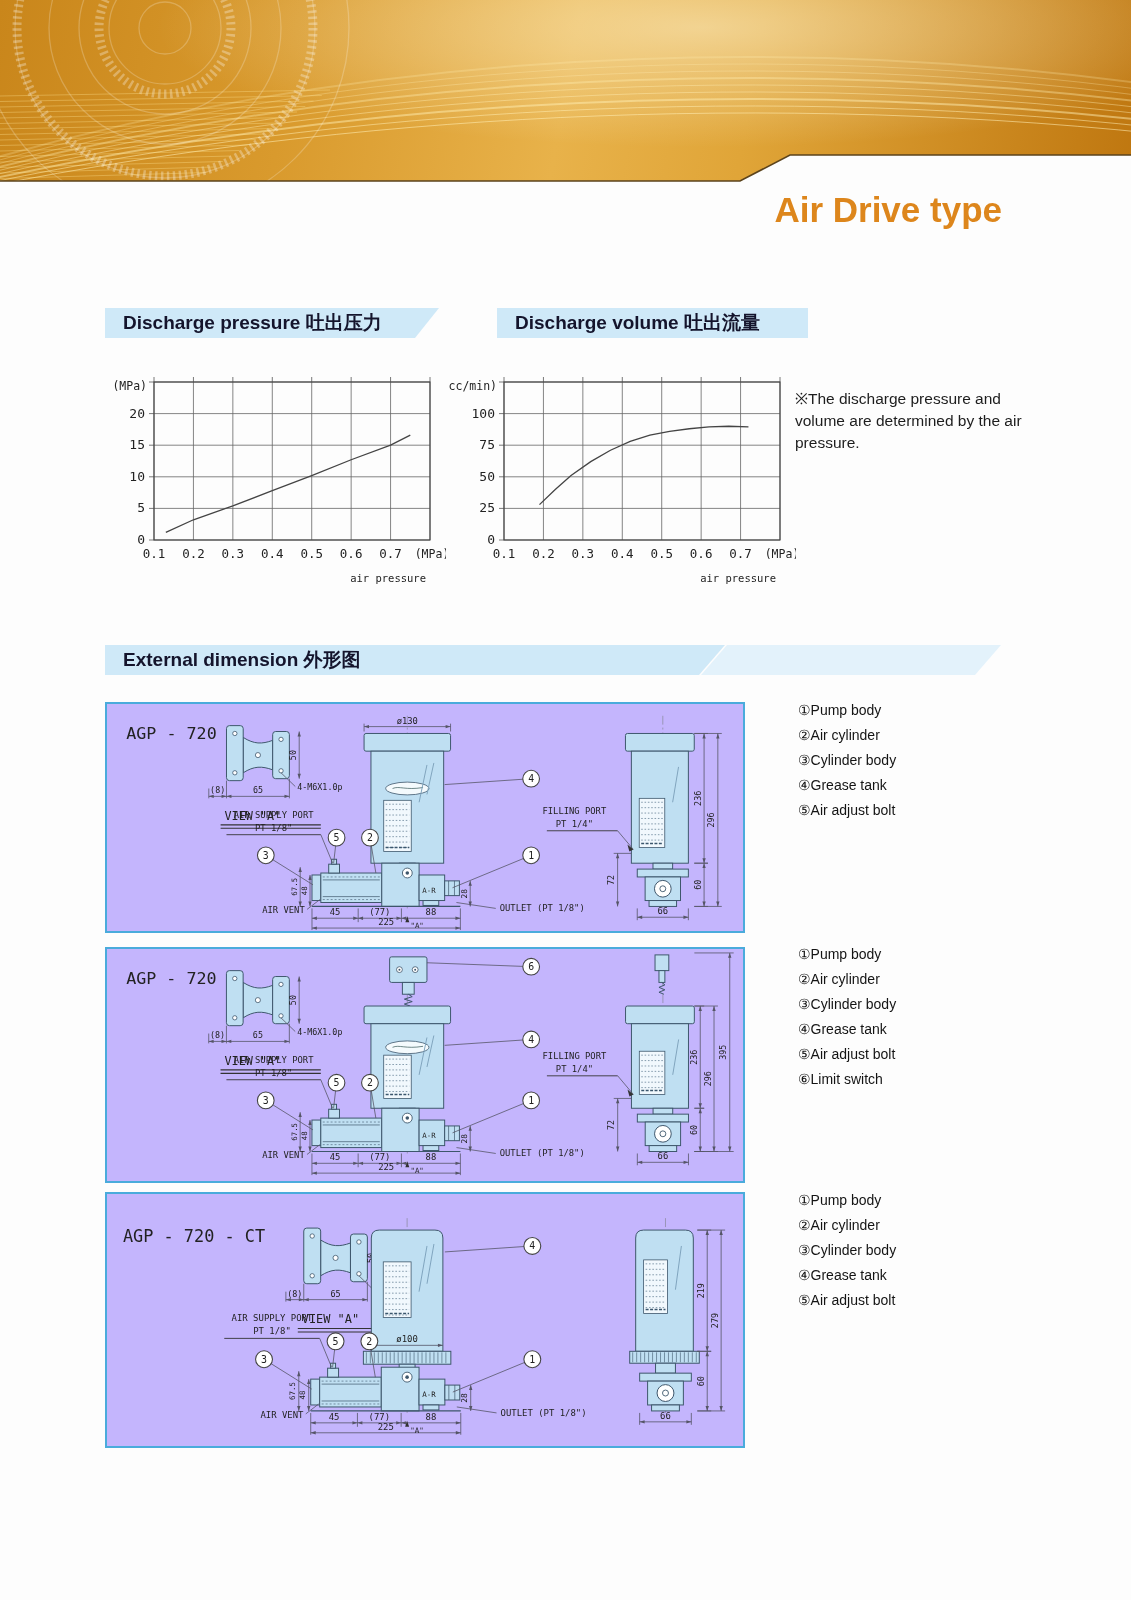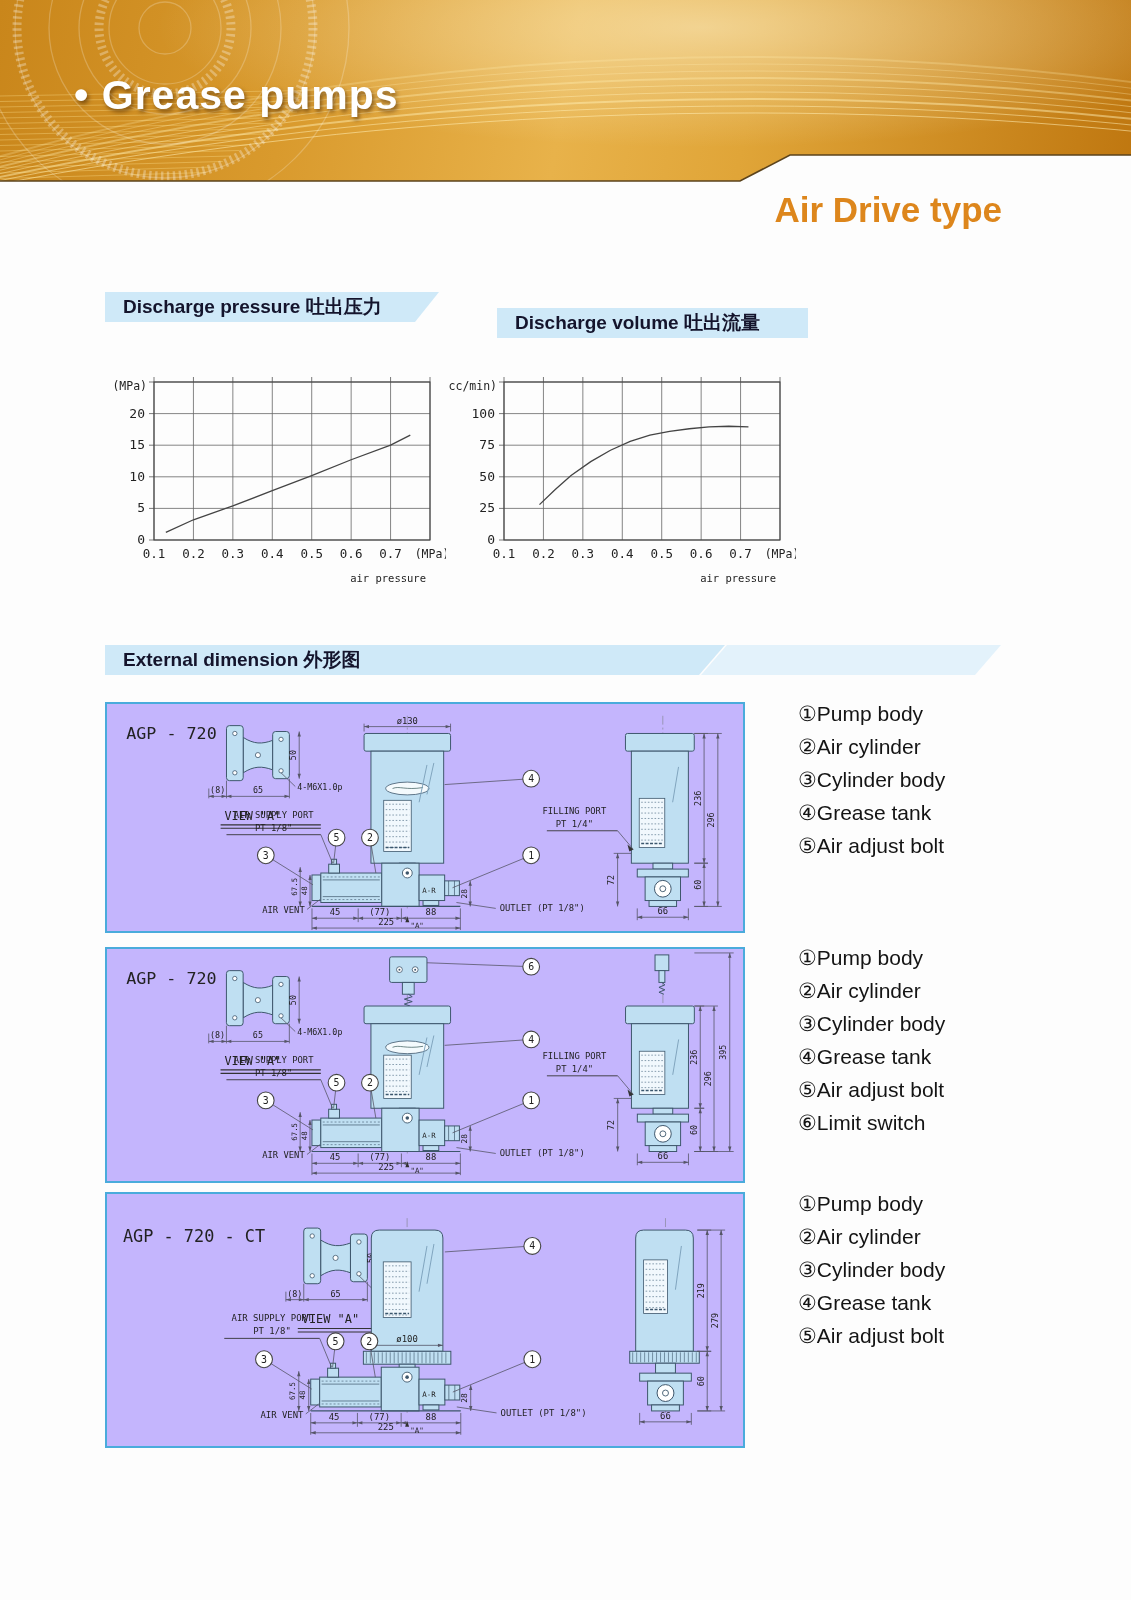--- a/index.html
+++ b/index.html
@@ -13,21 +13,21 @@
     clip-path:polygon(0 0,1131px 0,1131px 155px,790px 155px,740px 181px,0 181px);}
   .banner svg{position:absolute;left:0;top:0;}
   .banner-title{position:absolute;left:74px;top:72px;margin:0;color:#fff;font-size:41px;
     font-weight:bold;letter-spacing:1px;text-shadow:2px 3px 4px rgba(60,30,0,.55);}
   .banner-edge{position:absolute;left:0;top:0;pointer-events:none;}
   .subtitle{position:absolute;left:700px;top:190px;width:302px;text-align:right;
     color:#dd861c;font-size:35px;font-weight:bold;}
   
   .bar{position:absolute;height:30px;background:#cfe9f8;color:#14142c;font-size:19px;
     font-weight:bold;line-height:30px;padding-left:18px;box-sizing:border-box;}
-  .bar-pressure{left:105px;top:292px;width:334px;
+  .bar-pressure{left:105px;top:308px;width:334px;
     clip-path:polygon(0 0,100% 0,calc(100% - 24px) 100%,0 100%);}
   .bar-volume{left:497px;top:308px;width:311px;}
   .bar-dimension{left:105px;top:645px;width:620px;
     clip-path:polygon(0 0,100% 0,calc(100% - 26px) 100%,0 100%);}
   .bar-dimension-tail{position:absolute;left:701px;top:645px;width:300px;height:30px;
     background:#e3f2fb;clip-path:polygon(26px 0,100% 0,calc(100% - 26px) 100%,0 100%);}
   
   .chart{position:absolute;width:348px;height:232px;}
   #chart0{left:98px;top:368px;}
   #chart1{left:448px;top:368px;}
@@ -35,21 +35,21 @@
     line-height:1.42;color:#1d1d1d;}
   
   .dbox{position:absolute;left:105px;width:640px;border:2px solid #4aabdc;
     box-sizing:border-box;background:#c4b5fd;}
   #dbox0{top:702px;height:231px;}
   #dbox1{top:947px;height:236px;}
   #dbox2{top:1192px;height:256px;}
   .dbox svg{display:block;width:100%;height:100%;}
   
   .legend{position:absolute;left:798px;width:220px;list-style:none;margin:0;padding:0;
-    font-size:21px;color:#141414;}
+    font-size:14px;color:#141414;}
   .legend li{margin-bottom:9px;}
   #legend0{top:702px;} #legend1{top:946px;} #legend2{top:1192px;}
   
   .footer{position:absolute;left:52px;top:1472px;display:flex;align-items:baseline;}
   .pagenum{font-size:28px;font-weight:bold;color:#111;}
   .company{margin-left:38px;font-size:13.5px;letter-spacing:.8px;color:#222;}
 </style>
 </head>
 <body>
 
@@ -84,21 +84,20 @@
         <line x1="0" y1="134.5" x2="272.25" y2="128.5" stroke="rgba(255,228,150,.35)" stroke-width="1" stroke-dasharray="none"></line>
         <line x1="0" y1="140" x2="264" y2="134" stroke="rgba(255,228,150,.35)" stroke-width="1" stroke-dasharray="none"></line>
         <line x1="0" y1="145.5" x2="255.75" y2="139.5" stroke="rgba(255,228,150,.35)" stroke-width="1" stroke-dasharray="none"></line>
         <line x1="0" y1="151" x2="247.5" y2="145" stroke="rgba(255,228,150,.35)" stroke-width="1" stroke-dasharray="none"></line>
         <line x1="0" y1="156.5" x2="239.25" y2="150.5" stroke="rgba(255,228,150,.35)" stroke-width="1" stroke-dasharray="none"></line>
         <line x1="0" y1="162" x2="231" y2="156" stroke="rgba(255,228,150,.35)" stroke-width="1" stroke-dasharray="none"></line>
         <line x1="0" y1="167.5" x2="222.75" y2="161.5" stroke="rgba(255,228,150,.35)" stroke-width="1" stroke-dasharray="none"></line>
         <line x1="0" y1="173" x2="214.5" y2="167" stroke="rgba(255,228,150,.35)" stroke-width="1" stroke-dasharray="none"></line>
         <line x1="0" y1="178.5" x2="206.25" y2="172.5" stroke="rgba(255,228,150,.35)" stroke-width="1" stroke-dasharray="none"></line>
       </svg>
-    <h1 class="banner-title">• Grease pumps</h1>
   </header>
   <svg class="banner-edge" width="1131" height="200">
     <path d="M0,181 L740,181 L790,155 L1131,155" fill="none" stroke="#5b431c" stroke-width="1.6"></path>
   </svg>
 
   <div class="subtitle">Air Drive type</div>
 
   <div class="bar bar-pressure">
     <span>Discharge pressure 吐出压力</span>
   </div>
@@ -194,20 +193,21 @@
         <text x="47" y="176" font-size="13" text-anchor="end" fill="#222" font-family="&quot;DejaVu Sans Mono&quot;,monospace">0</text>
         <text x="47" y="144.4" font-size="13" text-anchor="end" fill="#222" font-family="&quot;DejaVu Sans Mono&quot;,monospace">25</text>
         <text x="47" y="112.8" font-size="13" text-anchor="end" fill="#222" font-family="&quot;DejaVu Sans Mono&quot;,monospace">50</text>
         <text x="47" y="81.2" font-size="13" text-anchor="end" fill="#222" font-family="&quot;DejaVu Sans Mono&quot;,monospace">75</text>
         <text x="47" y="49.599999999999994" font-size="13" text-anchor="end" fill="#222" font-family="&quot;DejaVu Sans Mono&quot;,monospace">100</text>
         <text x="49" y="22" font-size="11.5" text-anchor="end" fill="#222" font-family="&quot;DejaVu Sans Mono&quot;,monospace">(cc/min)</text>
         <text x="328" y="214" font-size="10.5" text-anchor="end" fill="#222" font-family="&quot;DejaVu Sans Mono&quot;,monospace">air pressure</text>
         <polyline points="91.48571428571428,136.608 107.25714285714285,121.44 123.02857142857142,107.536 142.74285714285713,93.632 162.45714285714286,82.25600000000001 182.17142857142852,73.408 201.88571428571424,67.088 221.6,63.29600000000001 241.3142857142857,60.768 261.0285714285714,58.872 280.74285714285713,58.24000000000001 300.45714285714286,58.872" fill="none" stroke="#444" stroke-width="1.3"></polyline>
       </svg></div>
 
+  <div class="note">※The discharge pressure and volume are determined by the air pressure.</div>
 
   <div class="bar bar-dimension">
     <span>External dimension 外形图</span>
   </div>
   <div class="bar-dimension-tail"></div>
 
   <div id="dbox0" class="dbox">
     <svg id="pump0" viewBox="0 0 640 231">
         <g>
           <text x="16" y="36" font-size="17" text-anchor="start" fill="#222" font-family="&quot;DejaVu Sans Mono&quot;,monospace">AGP - 720</text>

